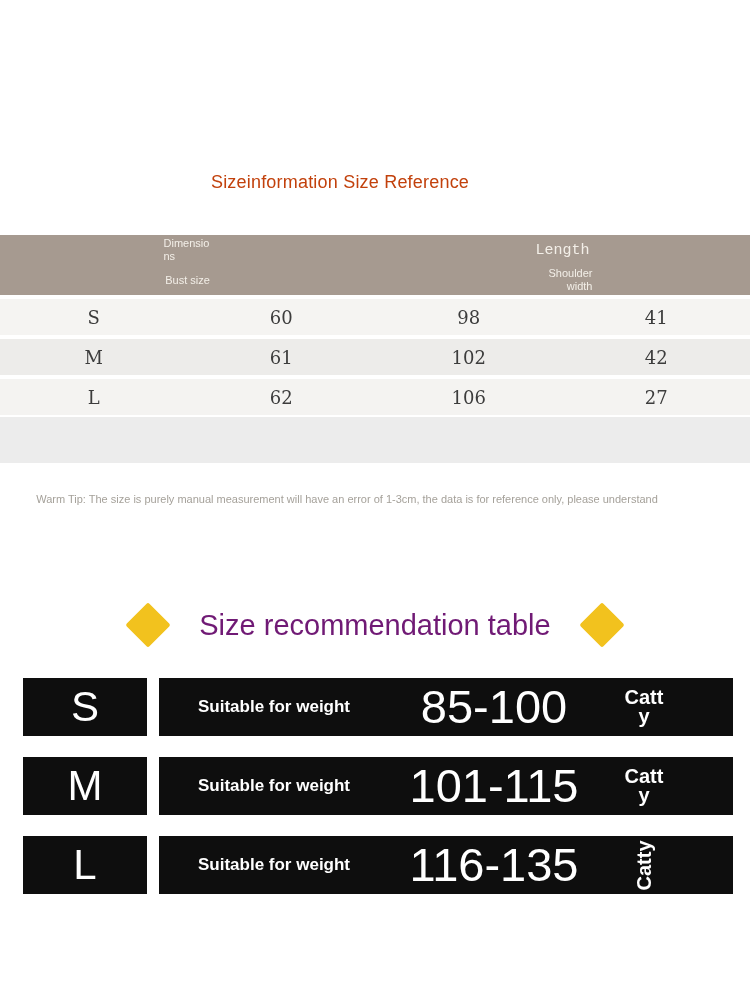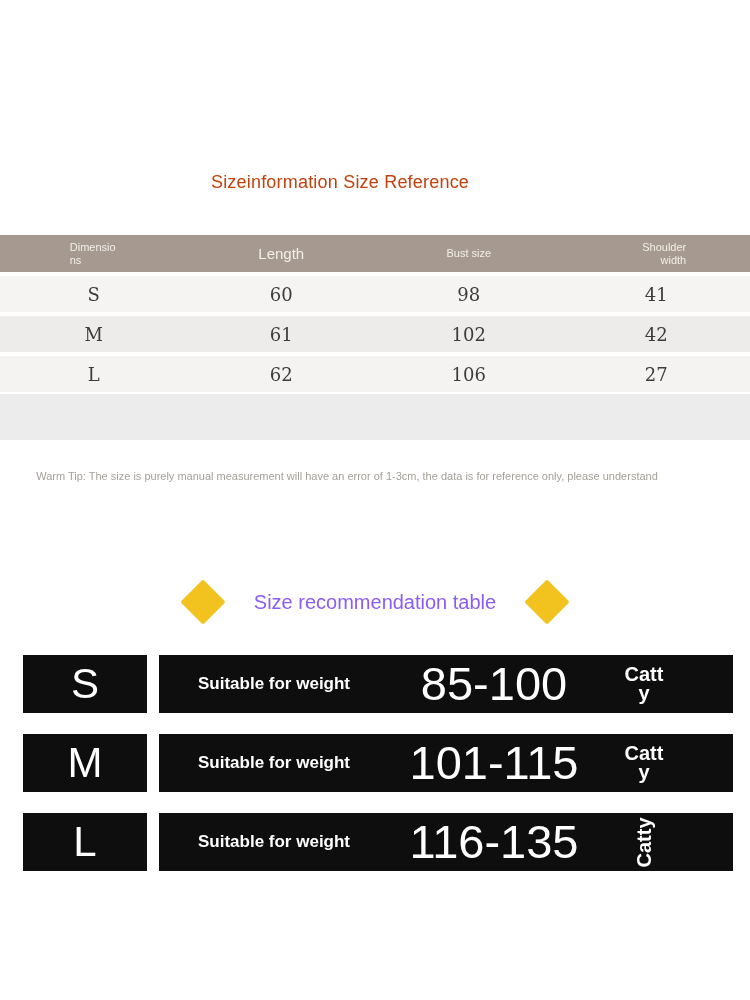--- a/index.html
+++ b/index.html
@@ -31,37 +31,37 @@
     letter-spacing: 0.2px;
   }
 
   
   .size-table {
     margin-top: 41px;
     width: 750px;
   }
   .st-header {
     display: grid;
-    grid-template-columns: repeat(4, 1fr);
+    grid-template-columns: repeat(2, 1fr);
     background: #a69a90;
-    height: 37px;
+    height: 60px;
     align-items: center;
     justify-items: center;
   }
   .st-header .hcell {
     color: #f3efe8;
     font-size: 11px;
     line-height: 13px;
   }
   .hcell.dimensions {
     width: 48px;
     word-break: break-all;
     text-align: left;
   }
-  .hcell.length { font-size: 15px; }
+  .hcell.length { font-size: 15px; font-family: Liberation Mono, monospace; }
   .hcell.bust { font-size: 11px; }
   .hcell.shoulder {
     width: 60px;
     text-align: right;
   }
   .st-row {
     display: grid;
     grid-template-columns: repeat(4, 1fr);
     height: 36px;
     margin-top: 4px;
@@ -109,22 +109,22 @@
     flex: 0 0 auto;
   }
   .diamond {
     width: 32px;
     height: 32px;
     background: #f2c21e;
     transform: rotate(45deg);
     border-radius: 2px;
   }
   .rec-title {
-    font-size: 20px;
-    color: #8b5cf6;
+    font-size: 29px;
+    color: #701a75;
   }
 
   
   .rec-row {
     display: flex;
     height: 58px;
     margin: 0 17px 21px 23px;
   }
   .rec-row.first { margin-top: 29px; }
   .rec-size-box {

